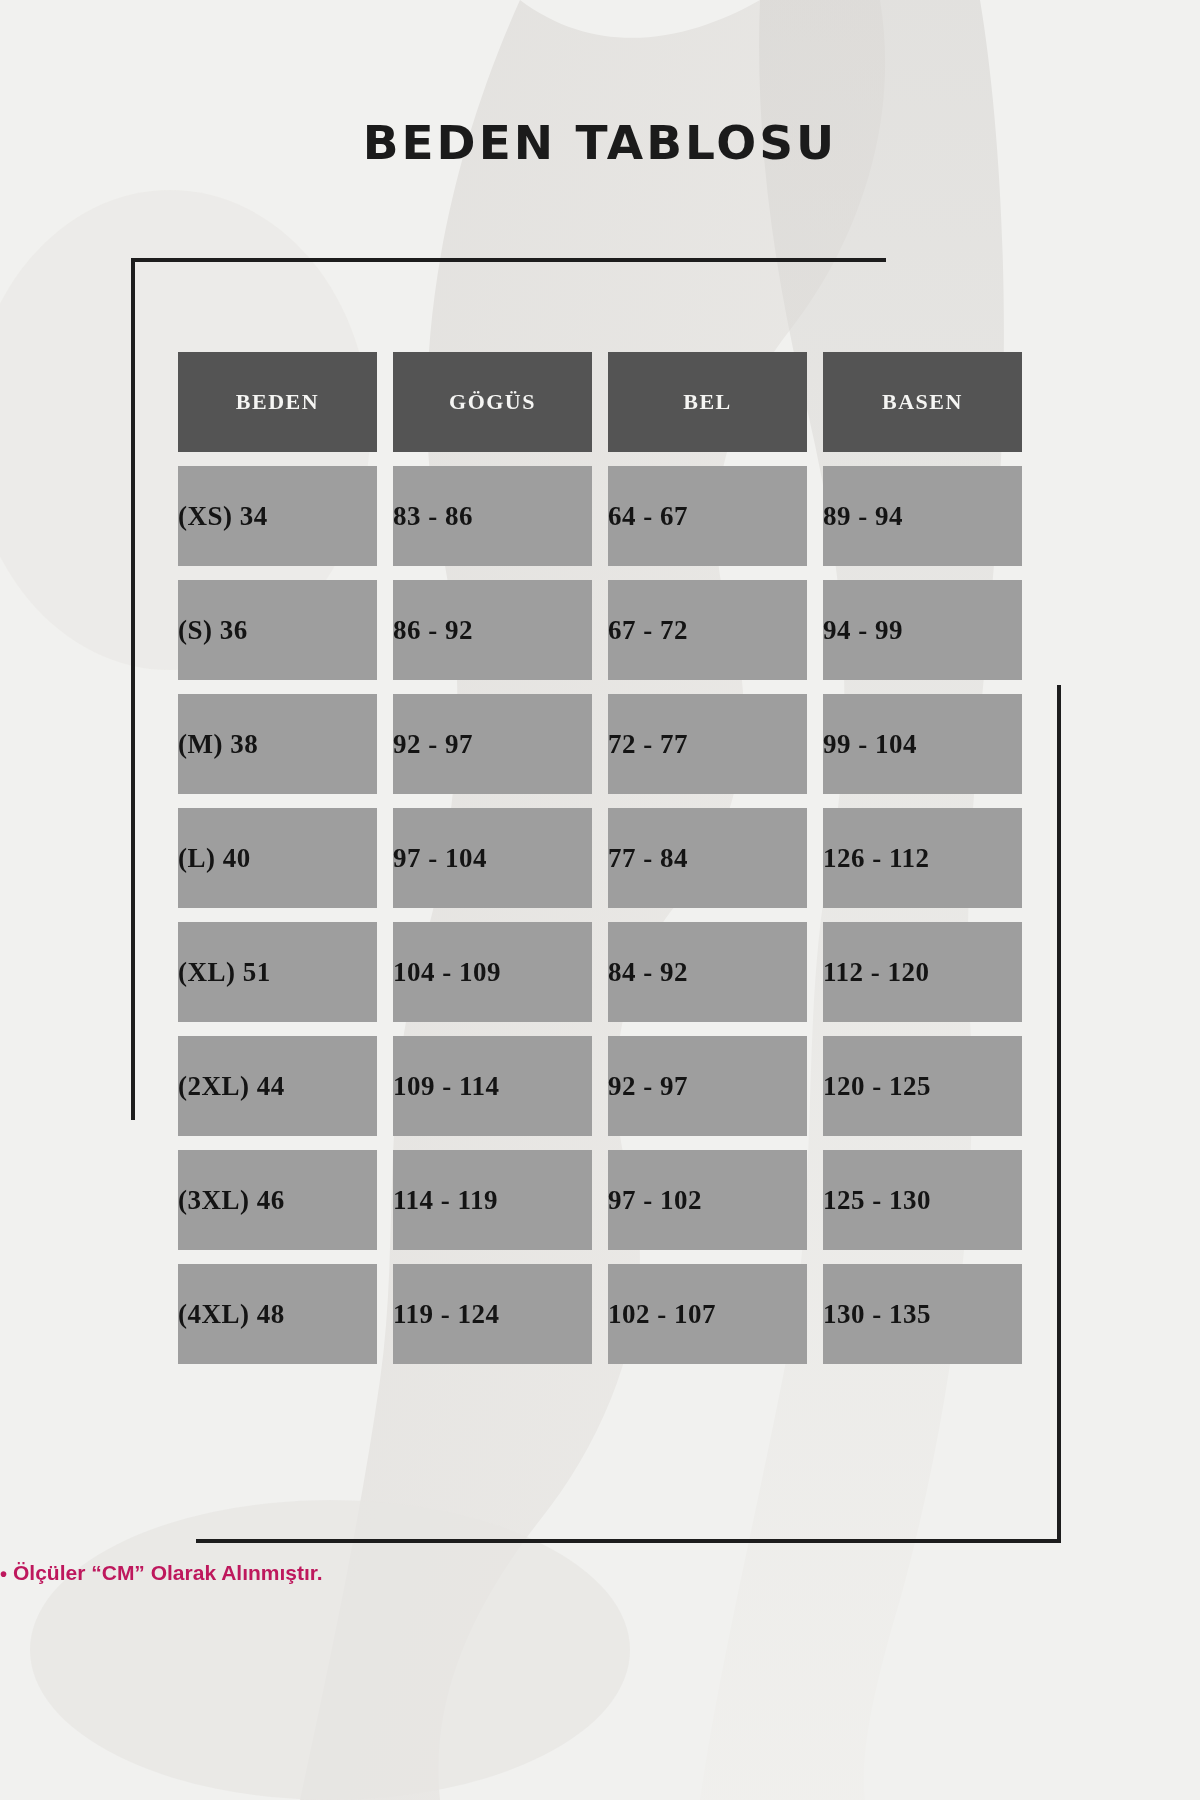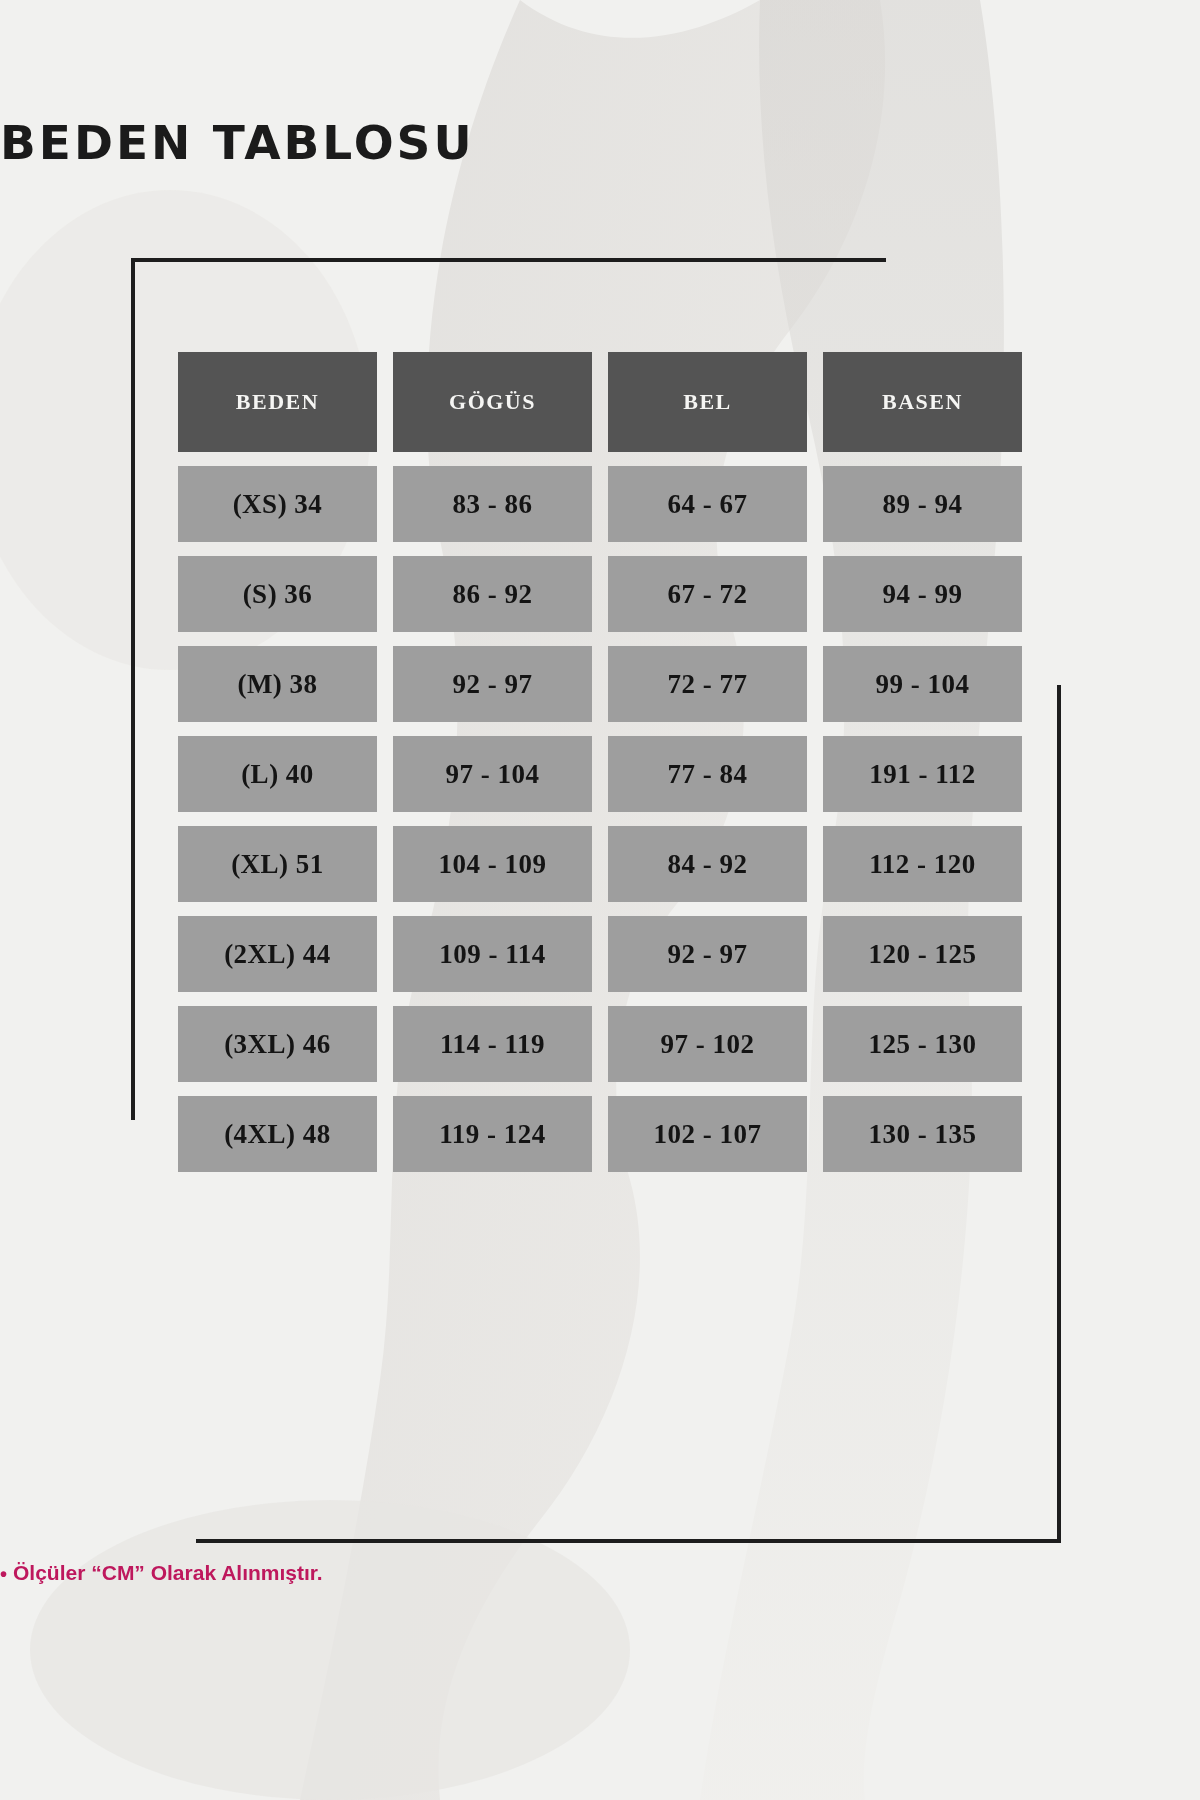--- a/index.html
+++ b/index.html
@@ -37,20 +37,21 @@
     top: 0;
     width: 1200px;
     height: 1800px;
   }
 
   .title {
     position: absolute;
     left: 0;
     top: 115px;
     width: 1200px;
+    text-align: center;
     font-family: "DejaVu Sans", sans-serif;
     font-weight: bold;
     font-size: 47px;
     letter-spacing: 3px;
     color: #1b1b1b;
   }
 
   
   .frame-line {
     position: absolute;
@@ -107,22 +108,22 @@
     vertical-align: middle;
     padding: 0;
   }
 
   .table td {
     background: #9e9e9e;
     color: #141414;
     font-family: "Liberation Serif", serif;
     font-weight: bold;
     font-size: 27px;
-    height: 76px;
-    text-align: center;
+    height: 100px;
+    text-align: left;
     vertical-align: middle;
     padding: 0;
     letter-spacing: 0.5px;
   }
 
   .footnote {
     position: absolute;
     left: 0;
     top: 1561px;
     width: 1058px;
@@ -196,21 +197,21 @@
         <tr>
           <td>(M) 38</td>
           <td>92 - 97</td>
           <td>72 - 77</td>
           <td>99 - 104</td>
         </tr>
         <tr>
           <td>(L) 40</td>
           <td>97 - 104</td>
           <td>77 - 84</td>
-          <td>191 - 112</td>
+          <td>126 - 112</td>
         </tr>
         <tr>
           <td>(XL) 51</td>
           <td>104 - 109</td>
           <td>84 - 92</td>
           <td>112 - 120</td>
         </tr>
         <tr>
           <td>(2XL) 44</td>
           <td>109 - 114</td>

